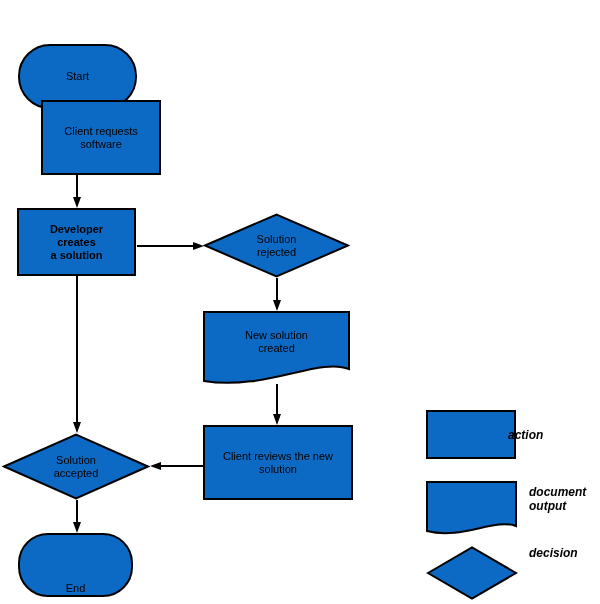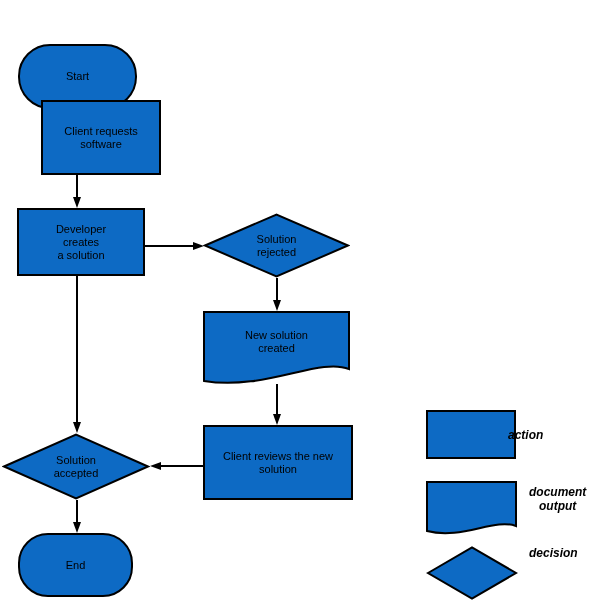--- a/index.html
+++ b/index.html
@@ -111,21 +111,21 @@
 
   <div class="node terminator" style="left:18px; top:3px; width:119px; height:65px;margin-top:41px;">
     <span class="lbl">Start</span>
   </div>
 
   <div class="node rect-shape" style="left:17px; top:100px; width:120px; height:75px;margin-left:24px;">
     <span class="lbl">Client requests
 software</span>
   </div>
 
-  <div class="node rect-shape" style="left:17px; top:208px; width:128px; height:68px;">
+  <div class="node rect-shape" style="left:17px; top:208px; width:119px; height:68px;font-weight:bold;">
     <span class="lbl">Developer
 creates
 a solution</span>
   </div>
 
   <div class="node svg-shape-node" style="left:203px; top:213px; width:147px; height:65px;">
     <svg class="shape" viewBox="0 0 147 65" preserveAspectRatio="none">
       <polygon points="2,32.5 73.5,1.5 145,32.5 73.5,63.5"></polygon>
     </svg>
     <span class="lbl">Solution
@@ -146,34 +146,34 @@
   </div>
 
   <div class="node svg-shape-node" style="left:2px; top:433px; width:148px; height:67px;">
     <svg class="shape" viewBox="0 0 148 67" preserveAspectRatio="none">
       <polygon points="2,33.5 74,1.5 146,33.5 74,65.5"></polygon>
     </svg>
     <span class="lbl">Solution
 accepted</span>
   </div>
 
-  <div class="node terminator" style="left:18px; top:533px; width:115px; height:64px; border-radius:30px;">
+  <div class="node terminator" style="left:18px; top:533px; width:115px; height:64px; border-radius:30px;align-items:flex-end;">
     <span class="lbl">End</span>
   </div>
 
   <div>
     <div class="node rect-shape" style="left:426px; top:410px; width:90px; height:49px;"></div>
     <div class="legend-label" style="left:508px; top:429px;">action</div>
 
     <div class="node svg-shape-node" style="left:426px; top:481px; width:91px; height:54px;">
       <svg class="shape" viewBox="0 0 91 54" preserveAspectRatio="none">
         <path d="M1,1 L90,1 L90,45 C68,37 36,59 1,50 Z"></path>
       </svg>
     </div>
-    <div class="legend-label" style="left:529px; top:486px;text-align:center;">document
+    <div class="legend-label" style="left:529px; top:486px;">document
 output</div>
 
     <div class="node svg-shape-node" style="left:426px; top:546px; width:92px; height:54px;">
       <svg class="shape" viewBox="0 0 92 54" preserveAspectRatio="none">
         <polygon points="2,27 46,1.5 90,27 46,52.5"></polygon>
       </svg>
     </div>
     <div class="legend-label" style="left:529px; top:547px;">decision</div>
   </div>
 

